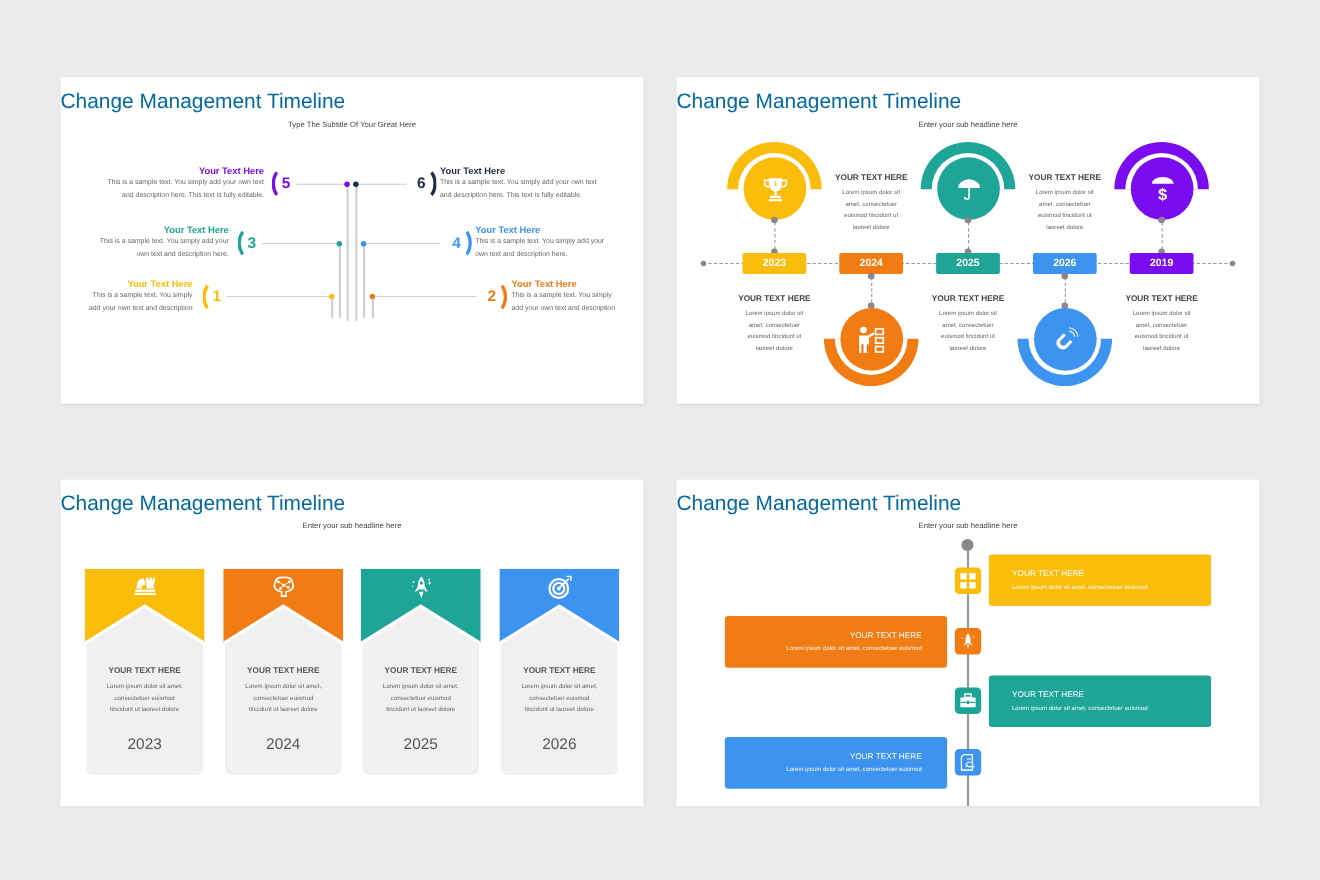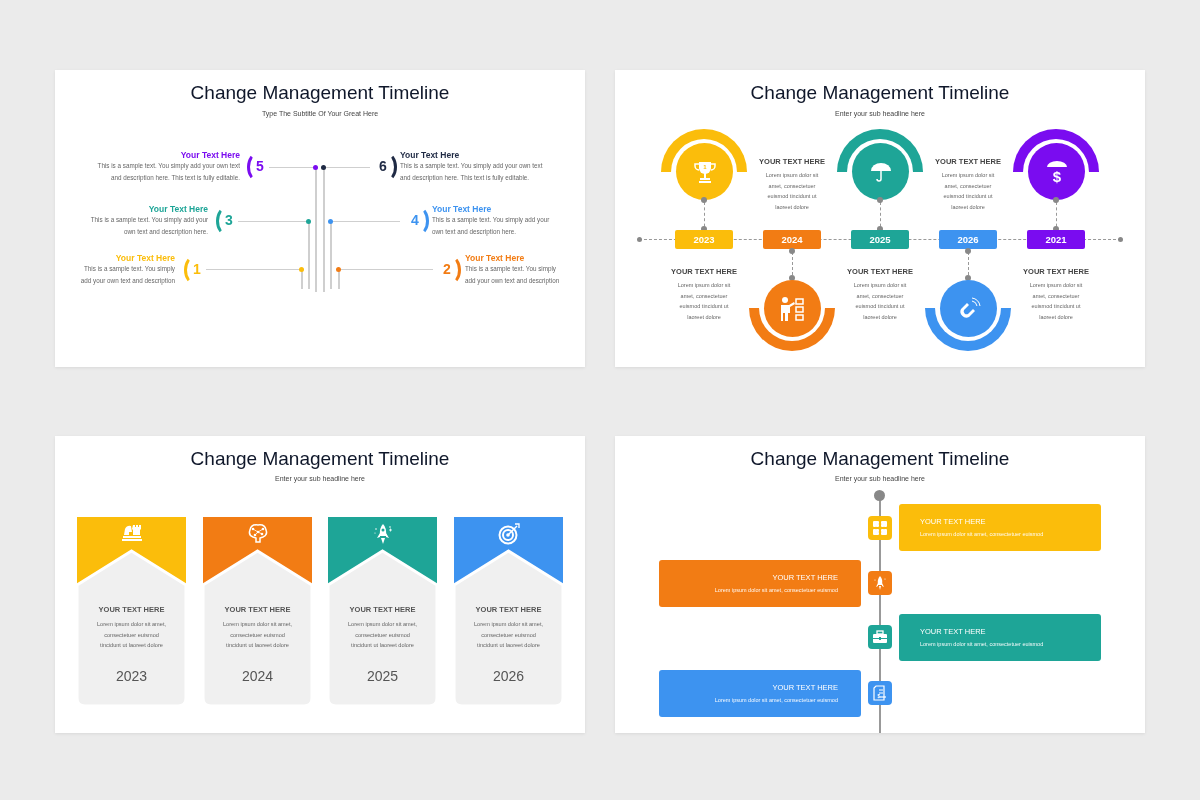--- a/index.html
+++ b/index.html
@@ -2,21 +2,21 @@
 <html><head>
 <meta charset="utf-8">
 <style>
   * { box-sizing: border-box; margin: 0; padding: 0; }
   html, body { width: 1200px; height: 800px; background: #ebebeb; overflow: hidden; font-family: "Liberation Sans", sans-serif; }
   .slide { position: absolute; width: 530px; height: 297px; background: #fff; box-shadow: 0 1px 3px rgba(0,0,0,0.08); overflow: hidden; }
   #s1 { left: 55px; top: 70px; }
   #s2 { left: 615px; top: 70px; }
   #s3 { left: 55px; top: 436px; }
   #s4 { left: 615px; top: 436px; }
-  .title { position: absolute; left: 0; width: 100%; top: 12px; text-align: center; font-size: 19px; color: #0f172a; }
+  .title { position: absolute; left: 0; width: 100%; top: 12px; font-size: 19px; color: #0369a1; }
   .subtitle { position: absolute; left: 0; width: 100%; top: 39px; text-align: center; font-size: 7px; color: #444; }
   .abs { position: absolute; }
 
   
   .s1-head { font-size: 8.5px; font-weight: bold; }
   .s1-desc { font-size: 6.3px; color: #666; line-height: 12px; }
   .s1-right { text-align: left; }
   .s1-left { text-align: right; }
   .bracket { position: absolute; width: 22px; height: 30px; border: 3px solid; border-radius: 50%; }
   .bracket.l { border-right-color: transparent !important; border-top-color: transparent; border-bottom-color: transparent; }
@@ -236,21 +236,21 @@
   <div class="arc-top" style="left:398px;top:59px;background:#7a0cf0;"></div>
   <div class="circ" style="left:413px;top:73px;background:#7a0cf0;">
     <svg width="24" height="26" viewBox="0 0 24 26">
         <path d="M2 8a10 6 0 0 1 20 0z" fill="#fff"></path>
         <text x="12" y="23" font-size="15" text-anchor="middle" fill="#fff" font-family="Liberation Sans, sans-serif" font-weight="bold">$</text>
       </svg>
   </div>
   <div class="vdash" style="left:441px;top:132px;height:30px;"></div>
   <div class="gdot" style="left:438px;top:127px;"></div>
   <div class="gdot" style="left:438px;top:156px;"></div>
-  <div class="yearbox" style="left:412px;top:160px;background:#7a0cf0;">2021</div>
+  <div class="yearbox" style="left:412px;top:160px;background:#7a0cf0;">2019</div>
   <div class="s2-text" style="left:403px;top:197px;">
     <div class="s2-head">YOUR TEXT HERE</div>
     <div class="s2-desc">Lorem ipsum dolor sit</div>
     <div class="s2-desc">amet, consectetuer</div>
     <div class="s2-desc">euismod tincidunt ut</div>
     <div class="s2-desc">laoreet dolore</div>
   </div>
 </div>
 
 <div class="slide" id="s3">

